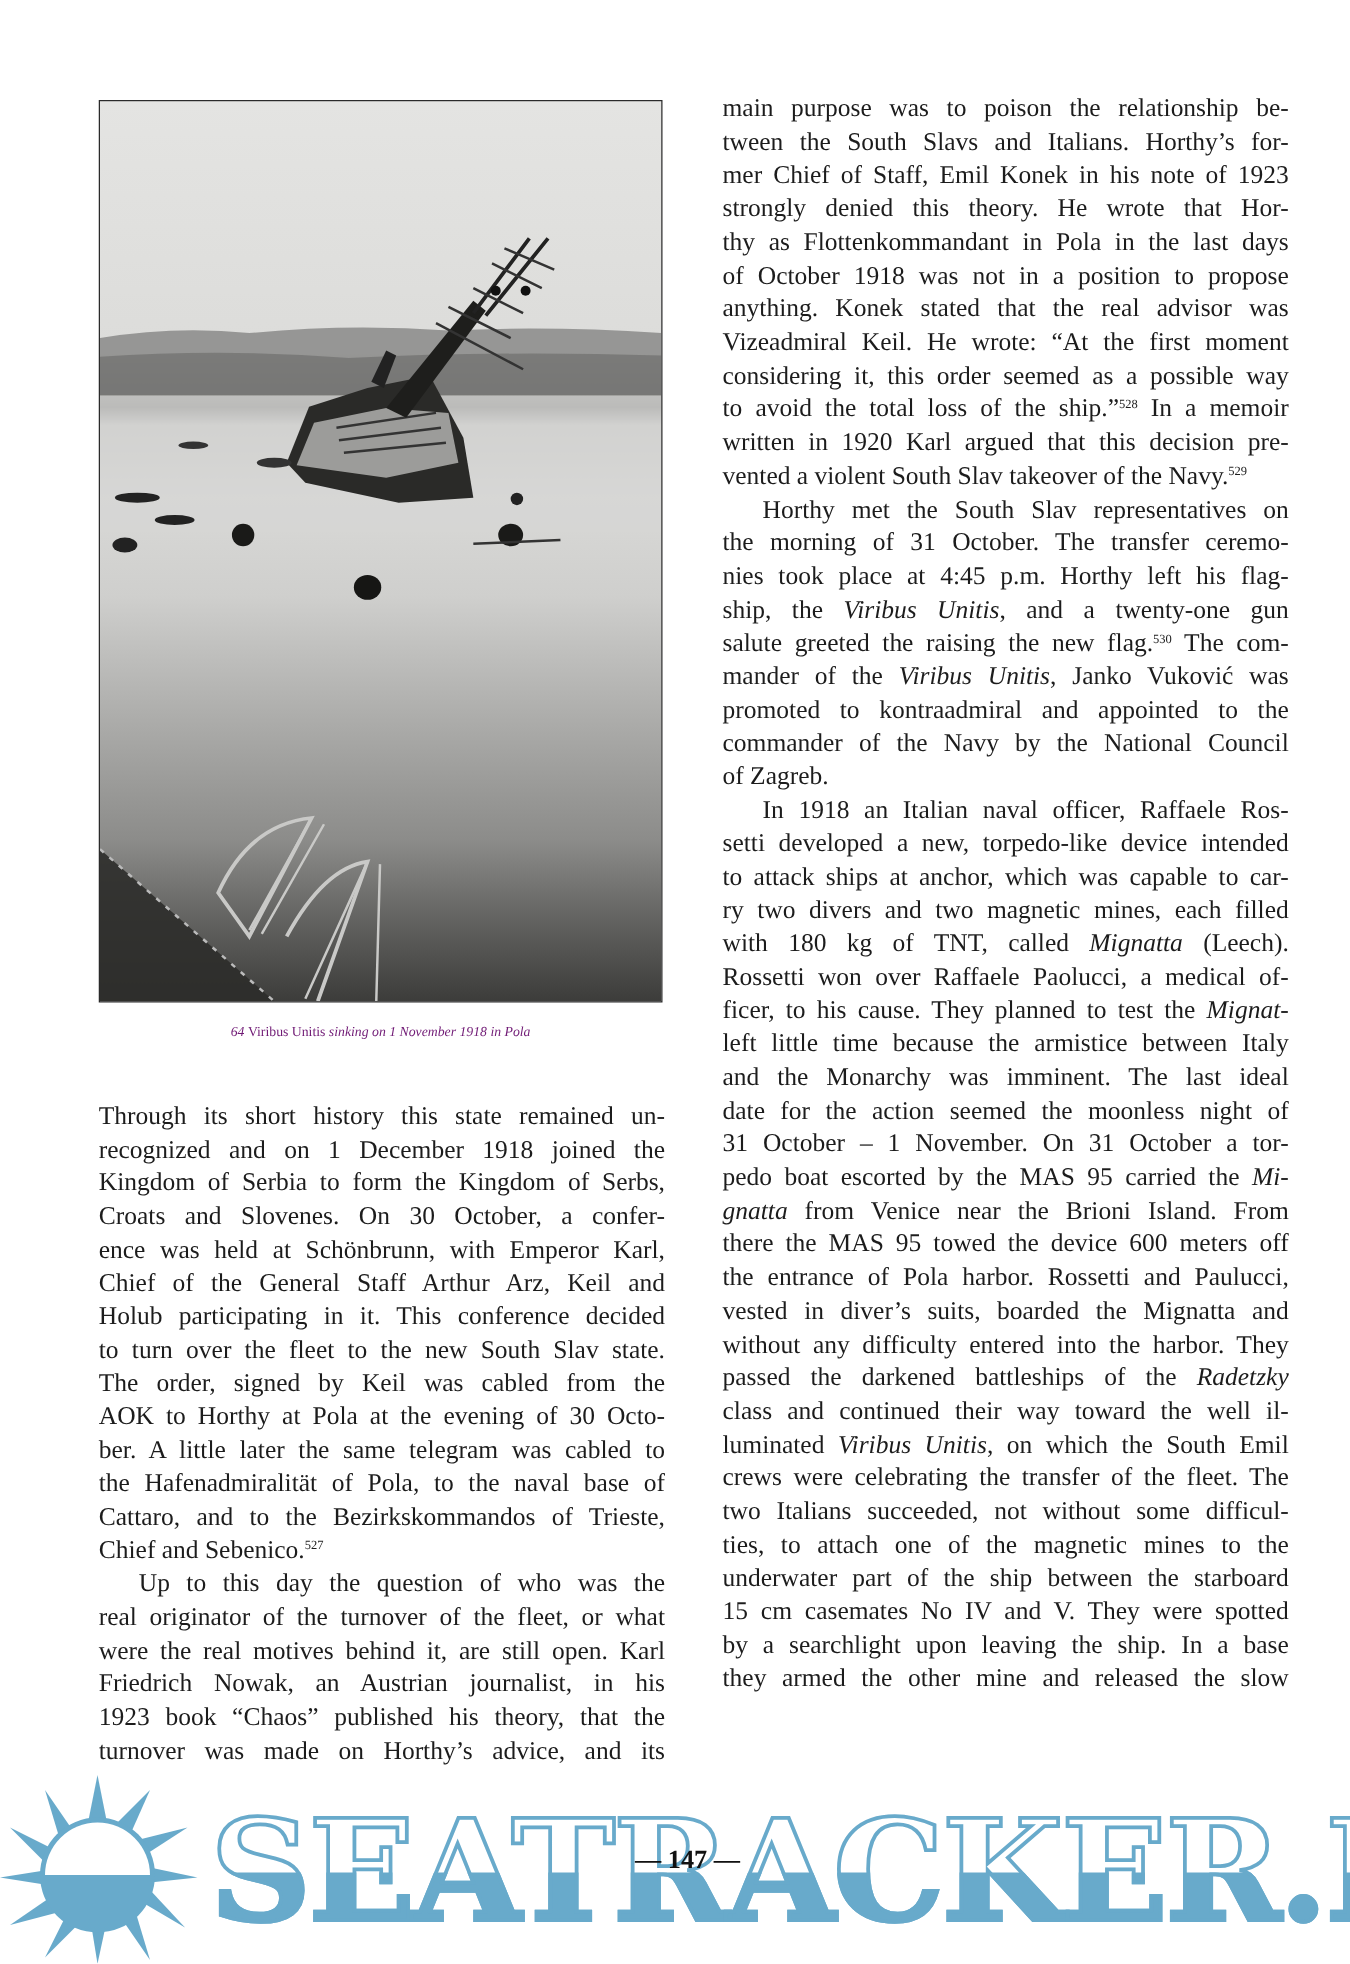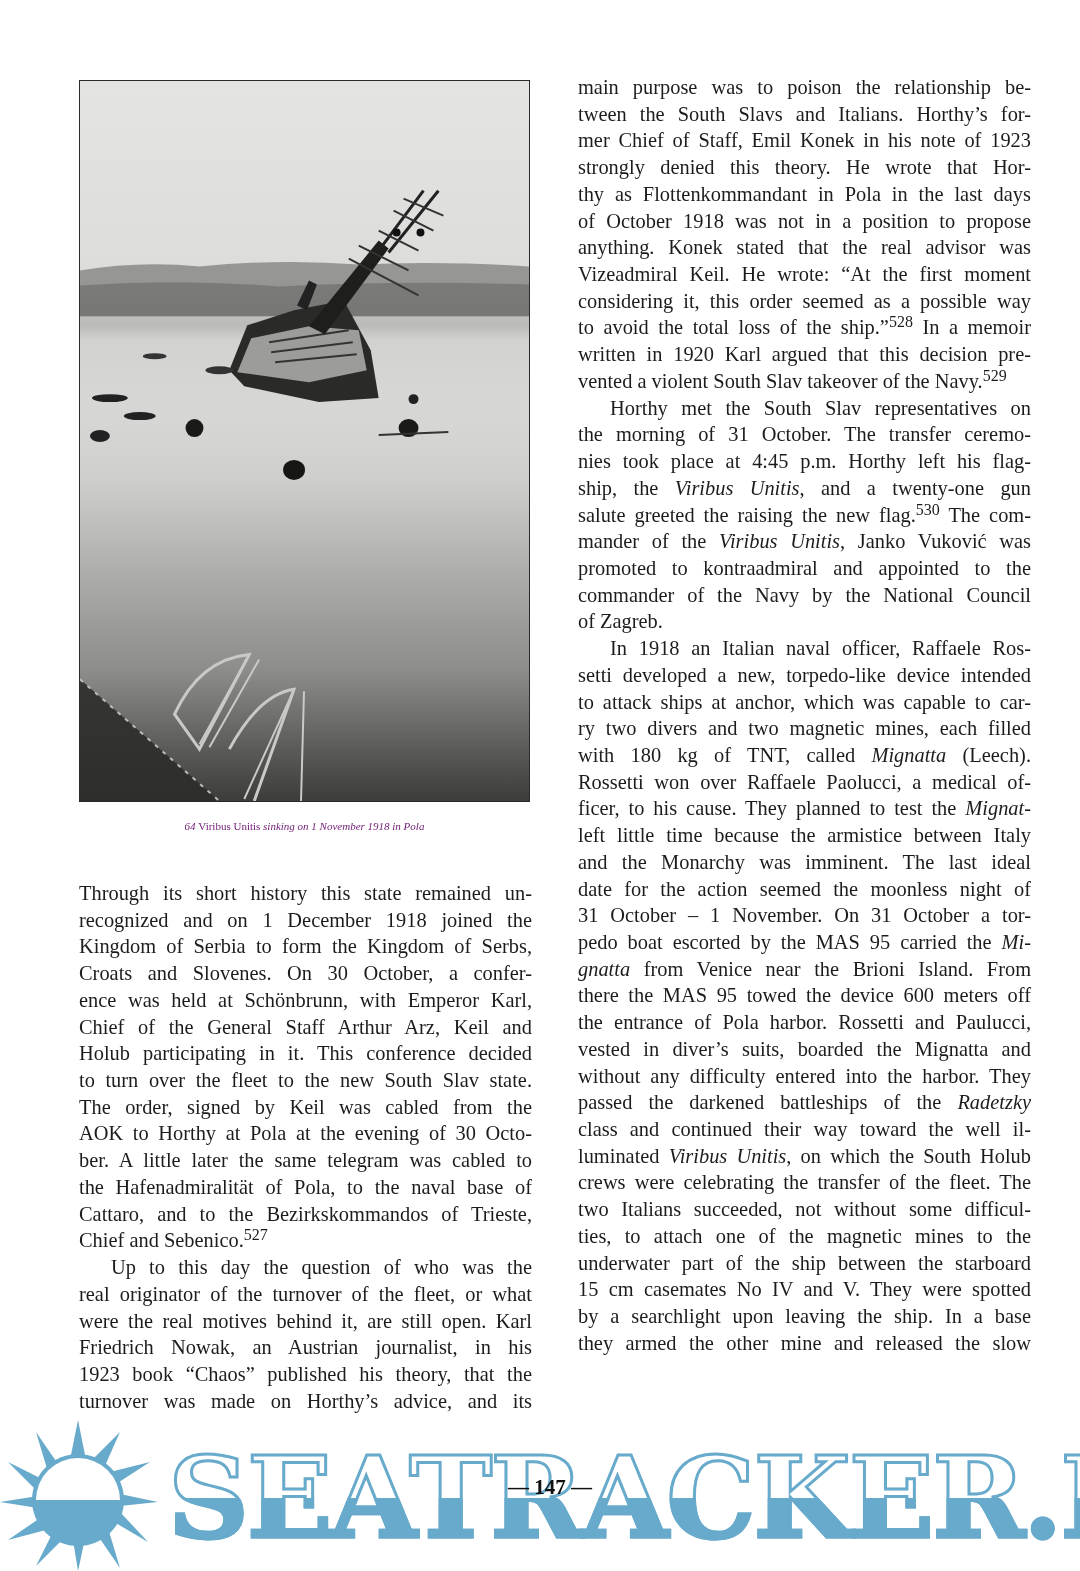--- a/index.html
+++ b/index.html
@@ -23,21 +23,21 @@
     .col {
       position: absolute; width: 453px;
       font-size: 20.4px; line-height: 26.72px; text-align: justify;
       hyphens: manual;
     }
     .col p { margin: 0; }
     .col .line { display: block; text-align: justify; text-align-last: justify; white-space: nowrap; }
     .col .line.last { text-align-last: left; }
     .col-left { left: 79px; top: 880px; }
     .col-right { left: 562px; top: 74px; margin-left: 16px; }
-    sup { font-size: 16px; line-height: 0; vertical-align: 7px; }
+    sup { font-size: 10px; line-height: 0; vertical-align: 7px; }
     i { font-style: italic; }
     .page-number {
       position: absolute; left: 500px; top: 1436px; width: 100px; text-align: center;
       font-size: 21px; font-weight: bold; color: #111; z-index: 3; margin-top: 39px;
     }
     .watermark {
       position: absolute; left: 0; top: 1420px; width: 1080px; height: 151px; z-index: 2;
     }
     .watermark svg { position: absolute; left: 0; top: 0; }
     .wm-text {
@@ -167,21 +167,21 @@
       <span class="line">date for the action seemed the moonless night of</span>
       <span class="line">31 October – 1 November. On 31 October a tor-</span>
       <span class="line"><span>pedo boat escorted by the MAS 95 carried the </span><i>Mi-</i></span>
       <span class="line"><i>gnatta</i><span> from Venice near the Brioni Island. From</span></span>
       <span class="line">there the MAS 95 towed the device 600 meters off</span>
       <span class="line">the entrance of Pola harbor. Rossetti and Paulucci,</span>
       <span class="line">vested in diver’s suits, boarded the Mignatta and</span>
       <span class="line">without any difficulty entered into the harbor. They</span>
       <span class="line"><span>passed the darkened battleships of the </span><i>Radetzky</i></span>
       <span class="line">class and continued their way toward the well il-</span>
-      <span class="line"><span>luminated </span><i>Viribus Unitis</i><span>, on which the South Holub</span></span>
+      <span class="line"><span>luminated </span><i>Viribus Unitis</i><span>, on which the South Emil</span></span>
       <span class="line">crews were celebrating the transfer of the fleet. The</span>
       <span class="line">two Italians succeeded, not without some difficul-</span>
       <span class="line">ties, to attach one of the magnetic mines to the</span>
       <span class="line">underwater part of the ship between the starboard</span>
       <span class="line">15 cm casemates No IV and V. They were spotted</span>
       <span class="line">by a searchlight upon leaving the ship. In a base</span>
       <span class="line">they armed the other mine and released the slow</span>
     </p>
   </div>
 

